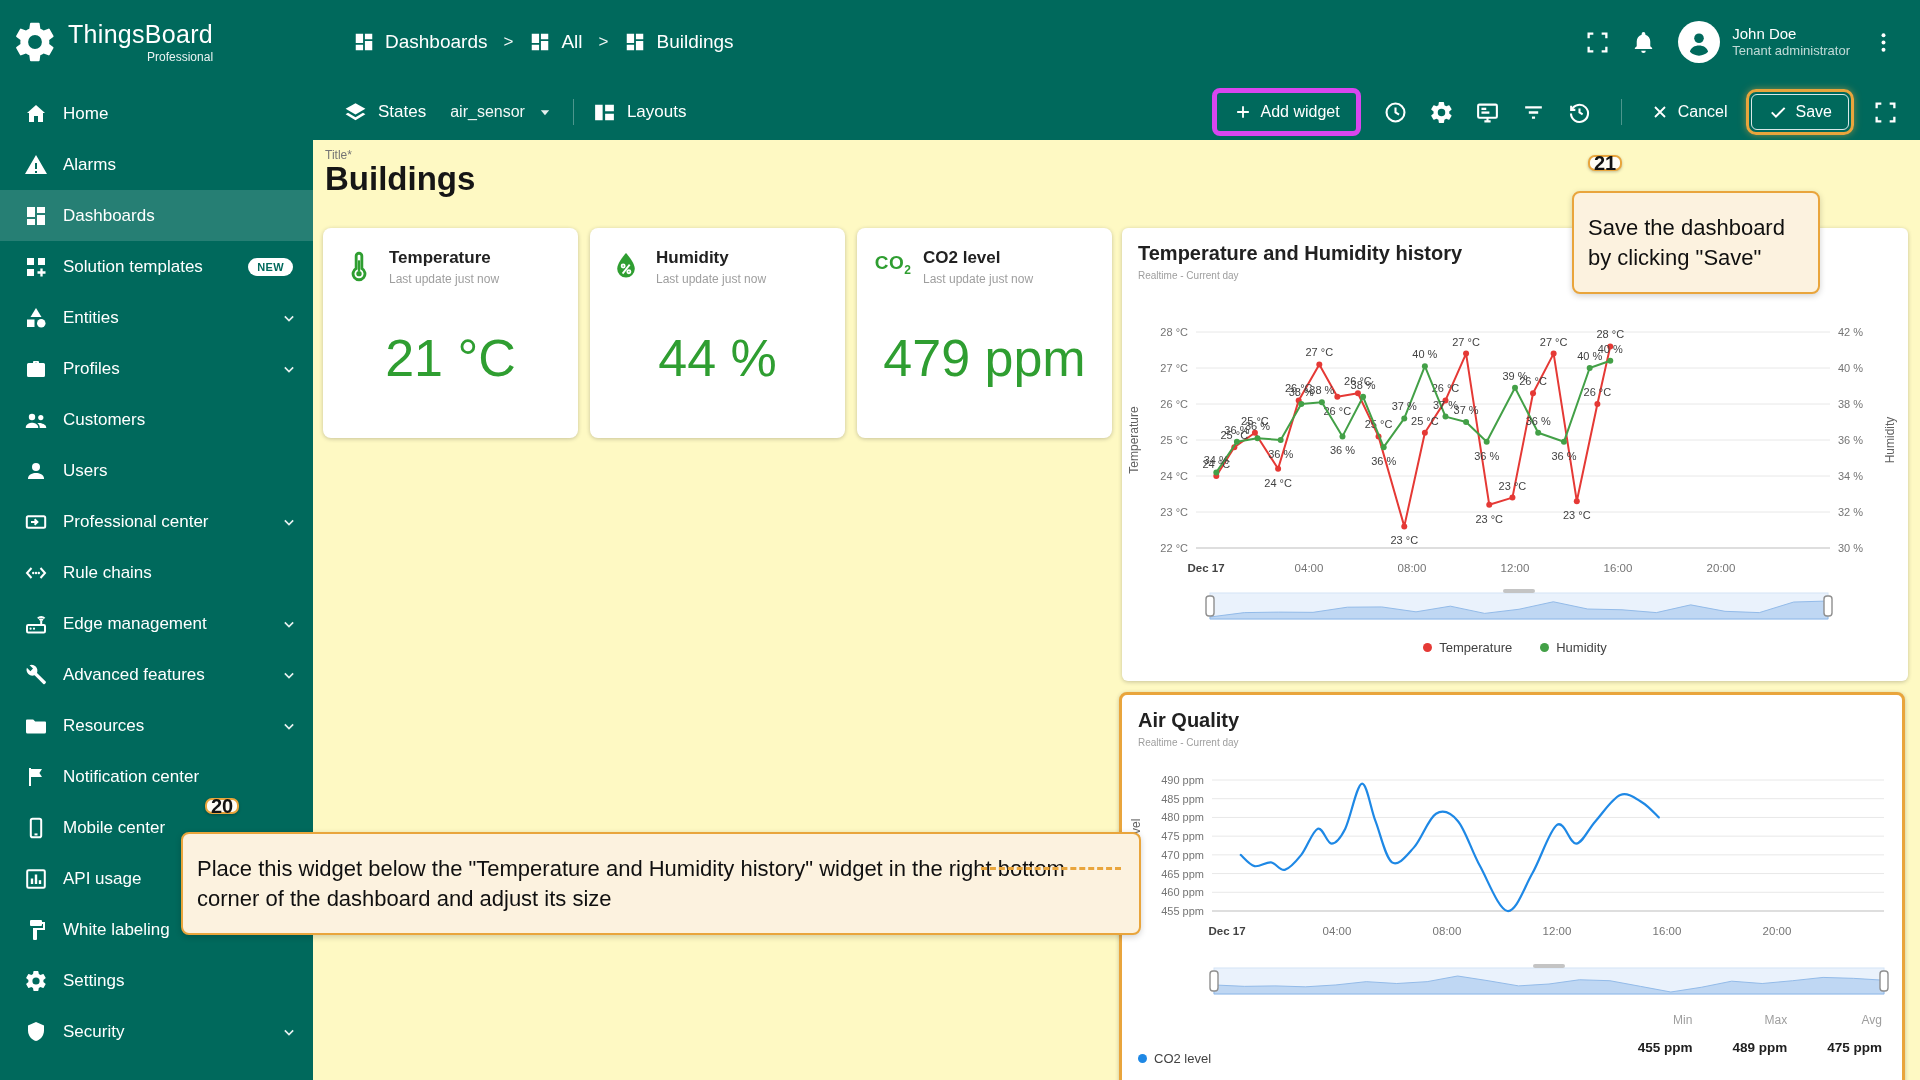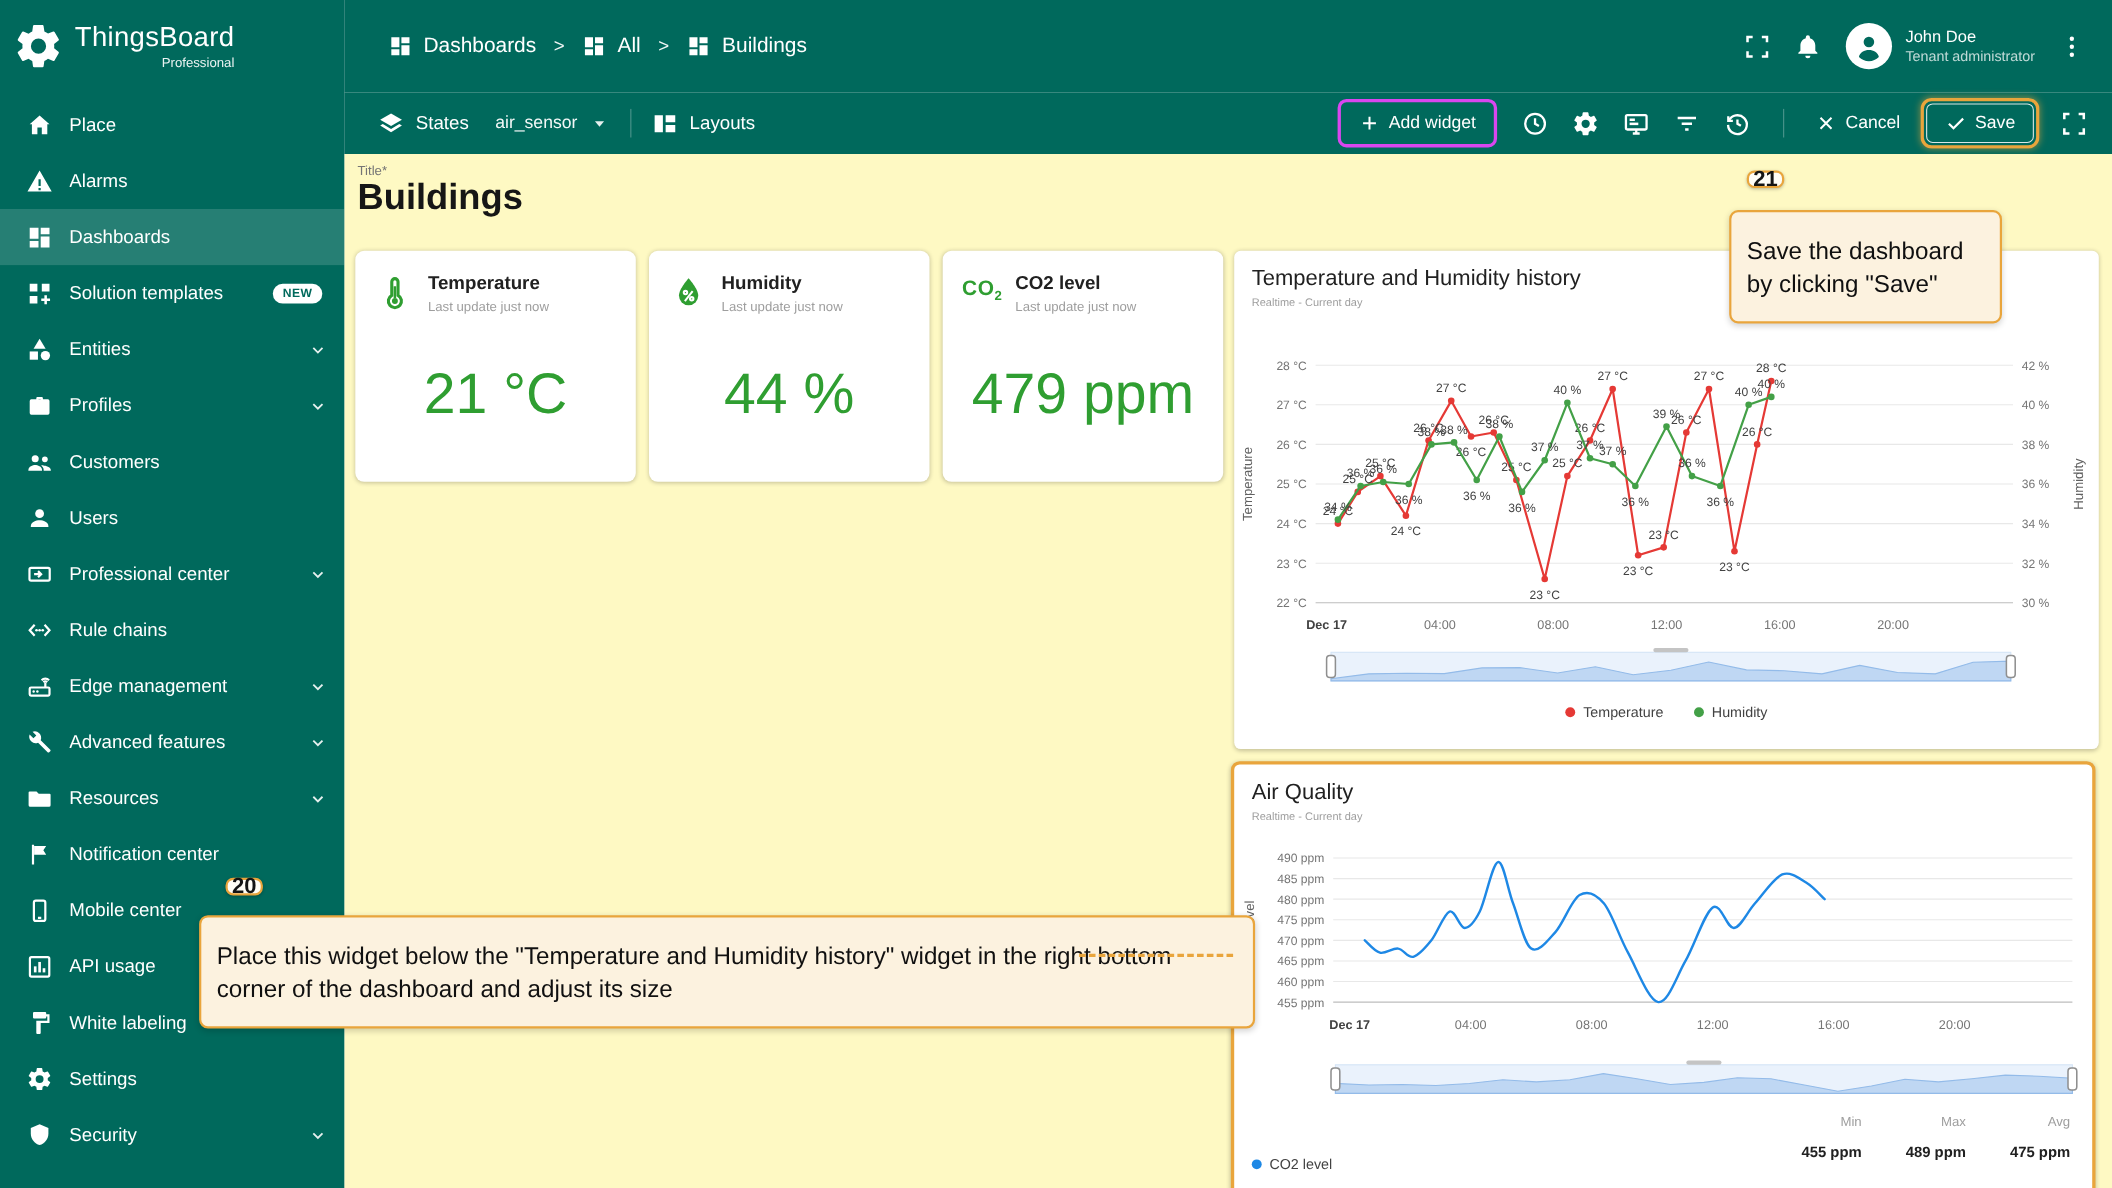--- a/index.html
+++ b/index.html
@@ -47,21 +47,21 @@
   .user-name{font-size:15px}
   .user-role{font-size:13px;opacity:.75}
 
   
   .toolbar{height:56px;background:#00695C;display:flex;align-items:center;color:#fff;padding:0 12px 0 30px}
   .tb-states{display:flex;align-items:center;gap:10px;font-size:17px;font-weight:500;cursor:pointer}
   .tb-state-value{font-size:16px;font-weight:400;margin-left:14px;opacity:.95}
   .caret{width:20px;height:20px;opacity:.9}
   .tb-divider{width:1px;height:26px;background:rgba(255,255,255,.3);margin:0 18px}
   .tb-layouts{display:flex;align-items:center;gap:10px;font-size:17px;font-weight:500;cursor:pointer}
-  .add-widget-btn{display:flex;align-items:center;gap:8px;border:3px solid #d946ef;border-radius:8px;
+  .add-widget-btn{display:flex;align-items:center;gap:8px;border:5px solid #d946ef;border-radius:8px;
     background:none;color:#fff;font-size:16px;font-weight:500;padding:9px 16px;cursor:pointer;margin-right:12px;
     font-family:"Liberation Sans",sans-serif}
   .cancel-btn{display:flex;align-items:center;gap:8px;background:none;border:none;color:#fff;font-size:16px;
     font-weight:500;cursor:pointer;padding:8px 10px;font-family:"Liberation Sans",sans-serif}
   .save-wrap{border:3px solid #E9A53C;border-radius:10px;padding:2px;margin:0 8px;
     box-shadow:0 0 7px rgba(233,165,60,.55)}
   .save-btn{display:flex;align-items:center;gap:8px;background:none;border:1px solid rgba(255,255,255,.85);
     border-radius:6px;color:#fff;font-size:16px;font-weight:500;padding:7px 16px;cursor:pointer;
     font-family:"Liberation Sans",sans-serif}
 
@@ -79,21 +79,21 @@
   .card-icon{width:36px;height:36px;color:#2f9e31;display:flex;align-items:center;justify-content:center}
   .card-icon svg{width:34px;height:34px}
   .card-title{font-size:17px;font-weight:700;color:#212121;line-height:1.15}
   .card-sub{font-size:12px;color:#9e9e9e;margin-top:4px}
   .card-value{position:absolute;left:0;right:0;top:100px;text-align:center;font-size:52px;
     font-weight:500;color:#2f9e31}
 
   .widget{position:absolute;background:#fff;border-radius:6px;box-shadow:0 1px 4px rgba(0,0,0,.22)}
   #widget-temp-hum{left:809px;top:88px;width:786px;height:453px}
   #widget-air{left:806px;top:552px;width:786px;height:460px;border:3px solid #E9A53C;border-radius:8px}
-  .widget-title{position:absolute;left:16px;top:14px;font-size:20px;font-weight:400;color:#212121}
+  .widget-title{position:absolute;left:16px;top:14px;font-size:20px;font-weight:700;color:#212121}
   .widget-sub{position:absolute;left:16px;top:42px;font-size:10px;color:#9e9e9e}
 
   .legend{position:absolute;display:flex;gap:28px;font-size:13px;color:#424242;align-items:center}
   #legend1{left:0;right:0;top:412px;justify-content:center}
   #legend2{left:16px;top:356px}
   .legend-item{display:flex;align-items:center;gap:7px;cursor:pointer}
   .legend-dot{width:9px;height:9px;border-radius:50%;display:inline-block}
 
   .stats{position:absolute;right:20px;top:318px;display:flex;gap:40px}
   .stat{text-align:right}
@@ -131,21 +131,21 @@
         <span class="logo-edition">Professional</span>
       </div>
     </div>
     <nav class="nav">
       <div class="nav-item">
         <span class="nav-icon">
             <svg viewBox="0 0 24 24" fill="currentColor">
               <path d="M12 3 3 11h2v9h5v-6h4v6h5v-9h2z"></path>
             </svg>
           </span>
-        <span class="nav-label">Place</span>
+        <span class="nav-label">Home</span>
       </div>
       <div class="nav-item">
         <span class="nav-icon">
             <svg viewBox="0 0 24 24" fill="currentColor">
               <path d="M1 21 12 2l11 19H1zm10-11h2v6h-2zm0 8h2v2h-2z" fill-rule="evenodd"></path>
             </svg>
           </span>
         <span class="nav-label">Alarms</span>
       </div>
       <div class="nav-item active">

